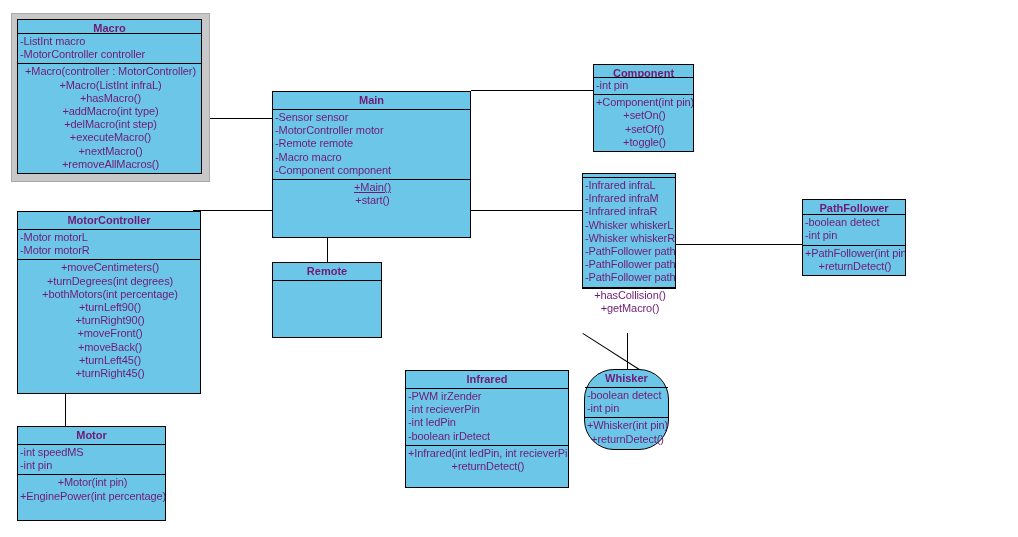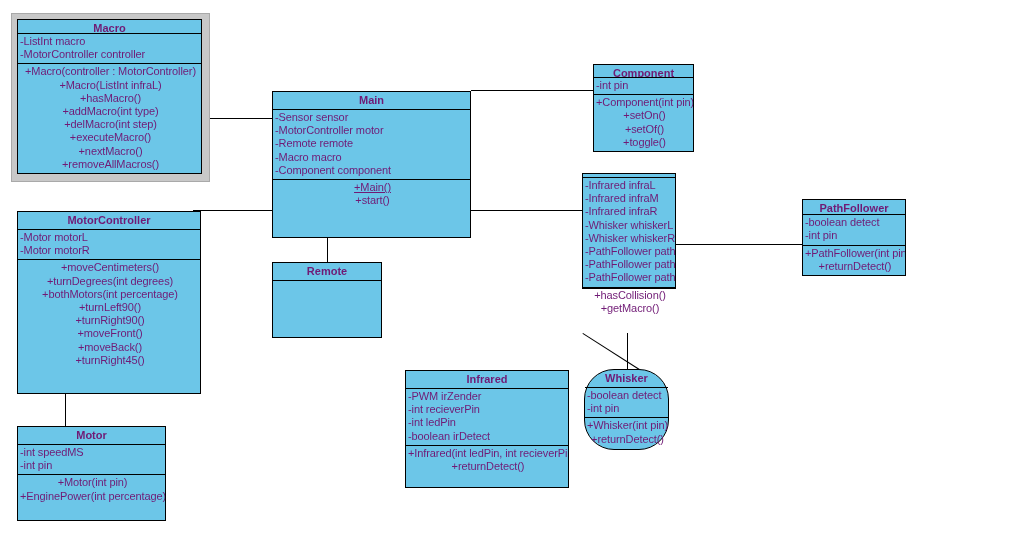--- a/index.html
+++ b/index.html
@@ -127,20 +127,21 @@
         <div class="uml-row">-Motor motorR</div>
       </div>
       <div class="uml-compartment flex">
         <div class="uml-row">+moveCentimeters()</div>
         <div class="uml-row">+turnDegrees(int degrees)</div>
         <div class="uml-row">+bothMotors(int percentage)</div>
         <div class="uml-row">+turnLeft90()</div>
         <div class="uml-row">+turnRight90()</div>
         <div class="uml-row">+moveFront()</div>
         <div class="uml-row">+moveBack()</div>
+        <div class="uml-row">+turnLeft45()</div>
         <div class="uml-row">+turnRight45()</div>
       </div>
     </div>
   </div>
 
   <div class="uml-class" style="left:17px; top:426px; width:149px; height:95px;">
     <div class="box-inner">
       <div class="uml-title">Motor</div>
       <div class="uml-compartment">
         <div class="uml-row">-int speedMS</div>

